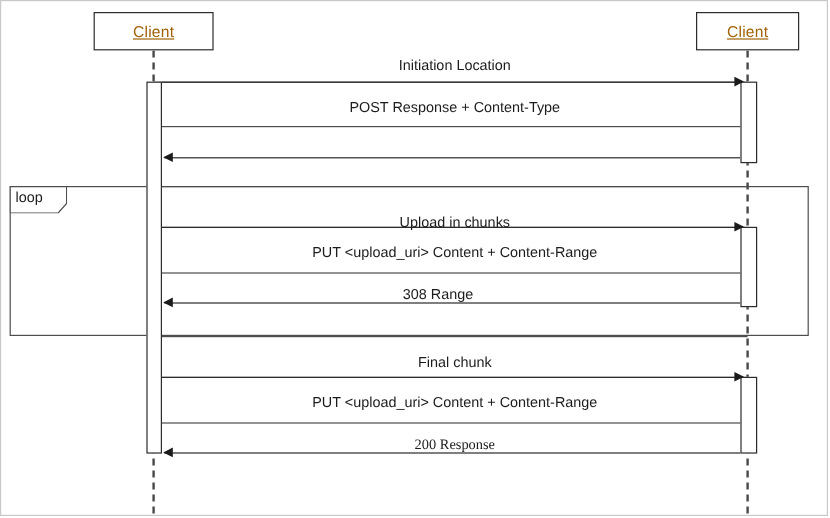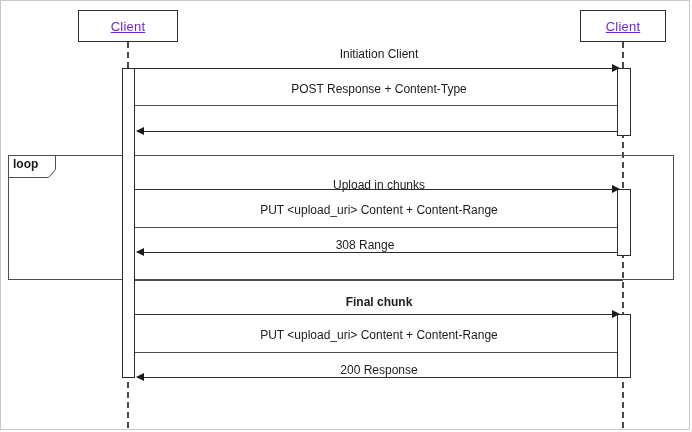--- a/index.html
+++ b/index.html
@@ -29,21 +29,21 @@
     border: 1px solid #2b2b2b;
     background: #ffffff;
     box-sizing: border-box;
     display: flex;
     align-items: center;
     justify-content: center;
     z-index: 6;
   }
   .participant .pname {
     font-size: 13px;
-    color: #6d28d9;
+    color: #a16207;
     text-decoration: underline;
     letter-spacing: .2px;
   }
   
   .lifeline {
     position: absolute;
     width: 0;
     border-left: 2px dashed #4a4a4a;
     z-index: 1;
   }
@@ -106,21 +106,20 @@
     z-index: 8;
   }
   .fragment-tab svg { display: block; }
   .fragment-tab .tablabel {
     position: absolute;
     left: 5px;
     top: 2px;
     font-size: 12px;
     color: #1b1b1b;
     white-space: nowrap;
-    font-weight: bold;
   }
 </style>
 </head>
 <body>
 
 <div id="canvas">
 
   <div class="frame"></div>
 
   <div class="lifeline" style="left:127px; top:42px; height:386px;"></div>
@@ -166,22 +165,22 @@
 
   <div class="arrow" style="left:137px; top:131px; width:480px;"></div>
   <div class="arrowhead left" style="left:136px; top:127px;"></div>
 
   <div class="arrow" style="left:137px; top:252px; width:480px;"></div>
   <div class="arrowhead left" style="left:136px; top:248px;"></div>
 
   <div class="arrow" style="left:137px; top:377px; width:480px;"></div>
   <div class="arrowhead left" style="left:136px; top:373px;"></div>
 
-  <div class="msglabel" style="left:135px; top:47px; width:488px;">Initiation Client</div>
+  <div class="msglabel" style="left:135px; top:47px; width:488px;">Initiation Location</div>
   <div class="msglabel" style="left:135px; top:82px; width:488px;">POST Response + Content-Type</div>
   <div class="msglabel" style="left:135px; top:178px; width:488px;">Upload in chunks</div>
   <div class="msglabel" style="left:135px; top:203px; width:488px;">PUT &lt;upload_uri&gt; Content + Content-Range</div>
   <div class="msglabel" style="left:121px; top:238px; width:488px;">308 Range</div>
-  <div class="msglabel" style="left:135px; top:295px; width:488px;font-weight:bold;">Final chunk</div>
+  <div class="msglabel" style="left:135px; top:295px; width:488px;">Final chunk</div>
   <div class="msglabel" style="left:135px; top:328px; width:488px;">PUT &lt;upload_uri&gt; Content + Content-Range</div>
-  <div class="msglabel" style="left:135px; top:363px; width:488px;">200 Response</div>
+  <div class="msglabel" style="left:135px; top:363px; width:488px;font-family:Liberation Serif, serif;">200 Response</div>
 
 </div>
 
 </body></html>

